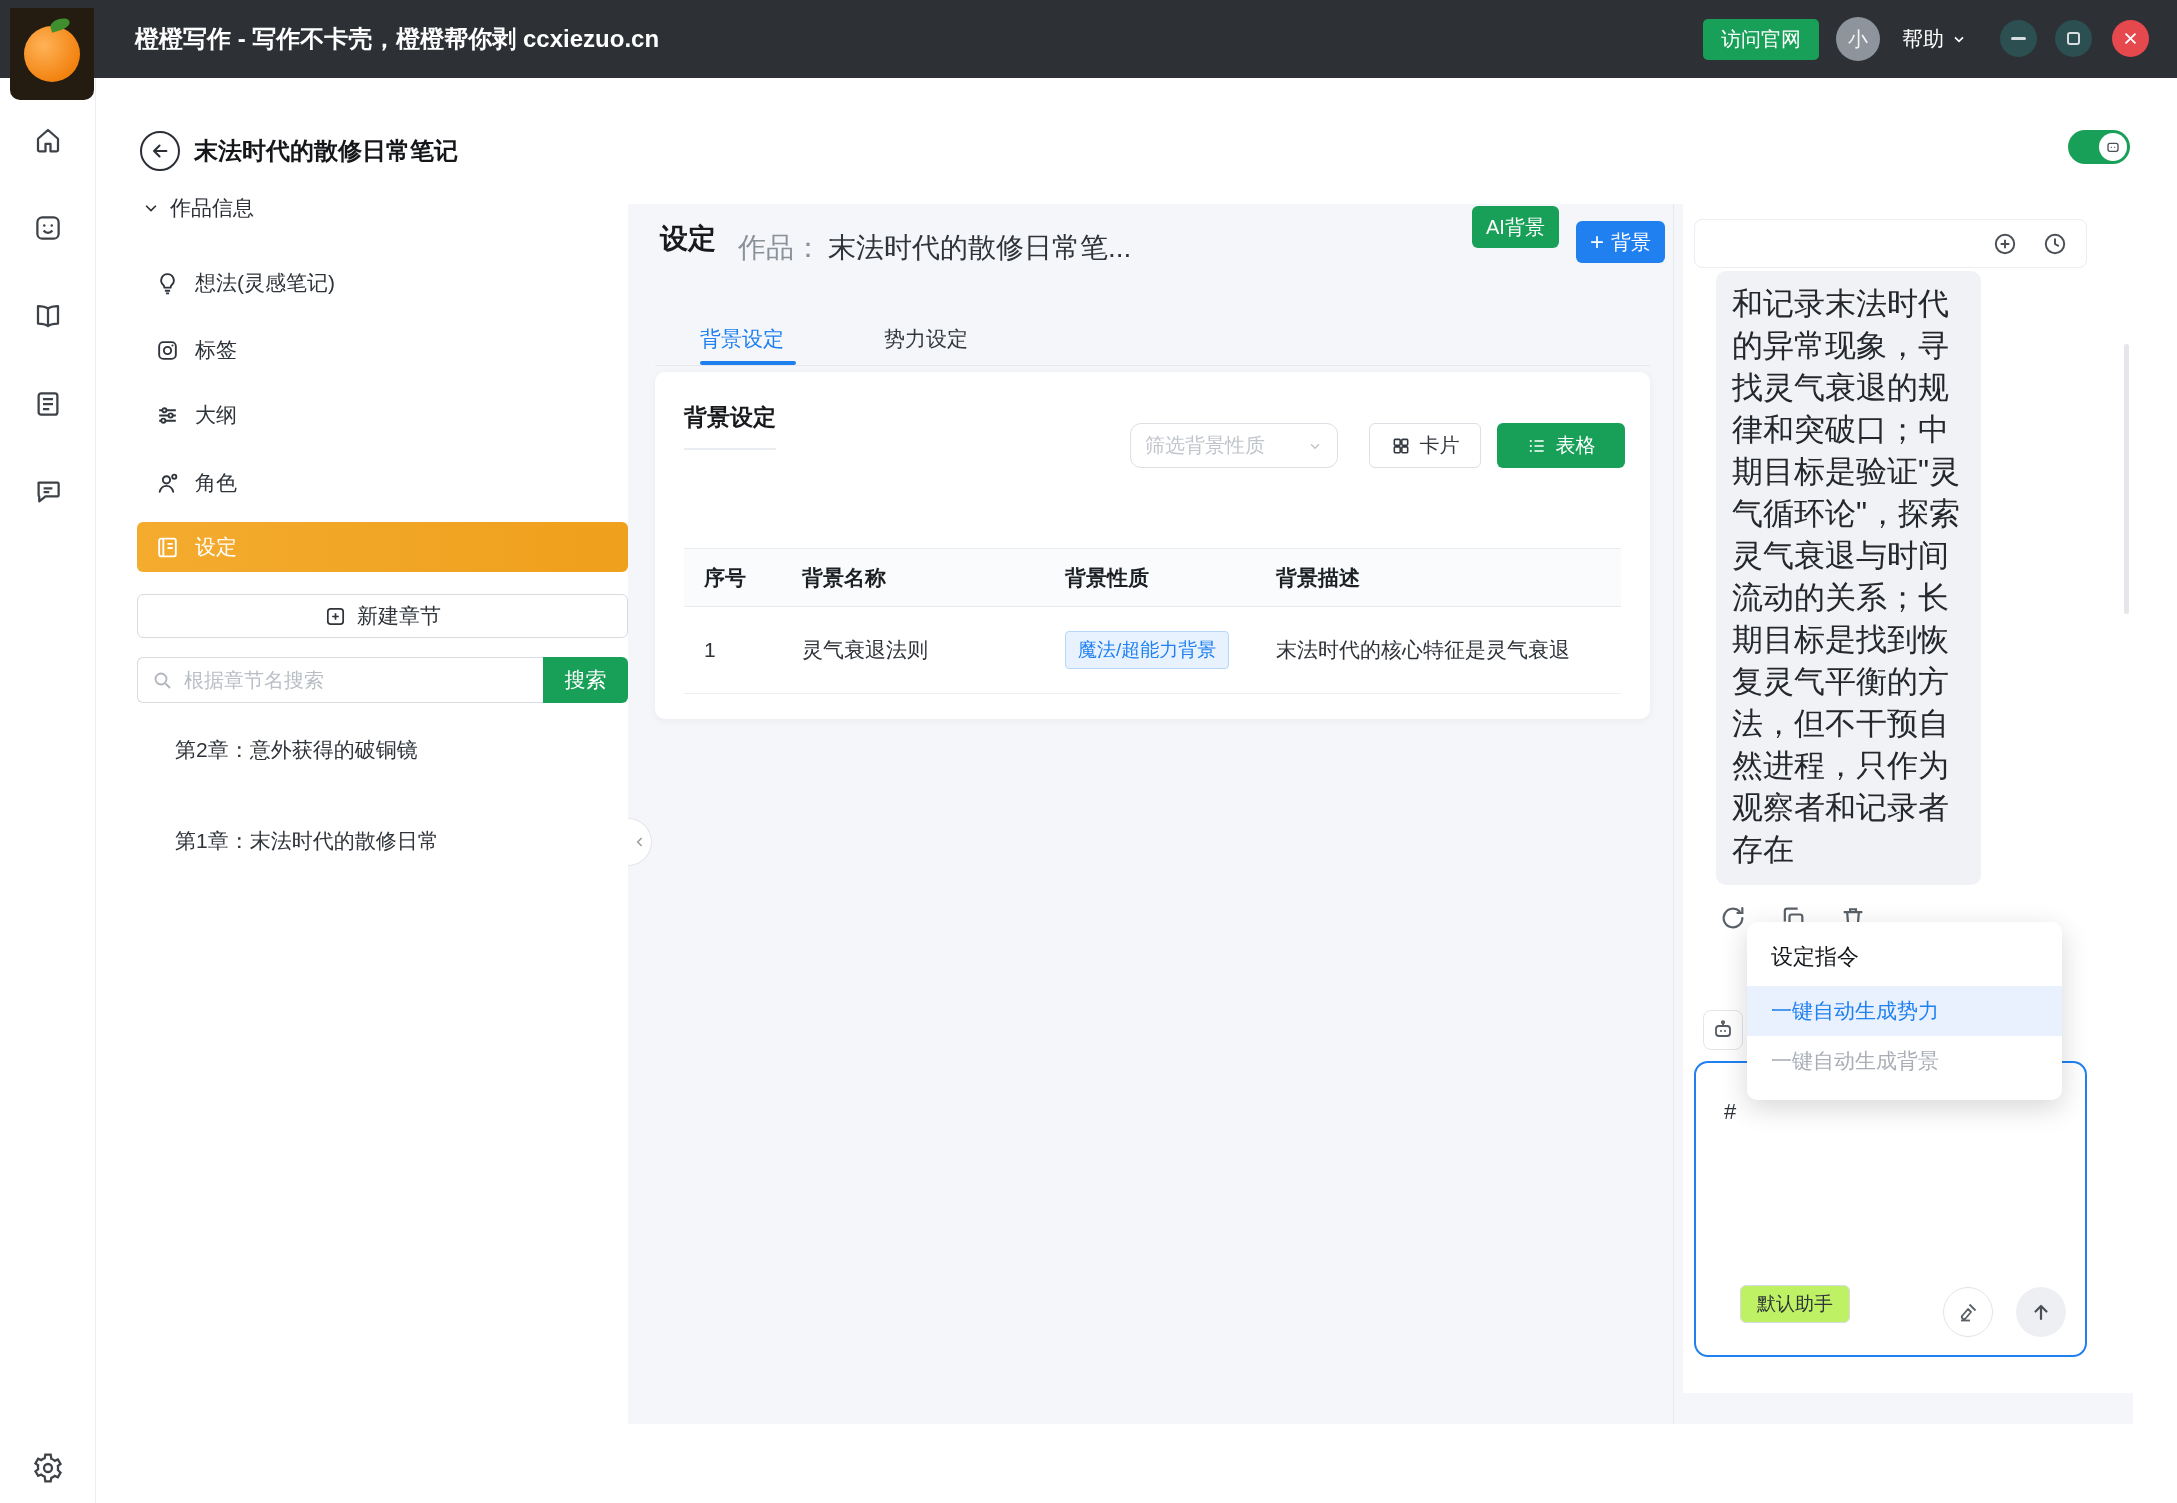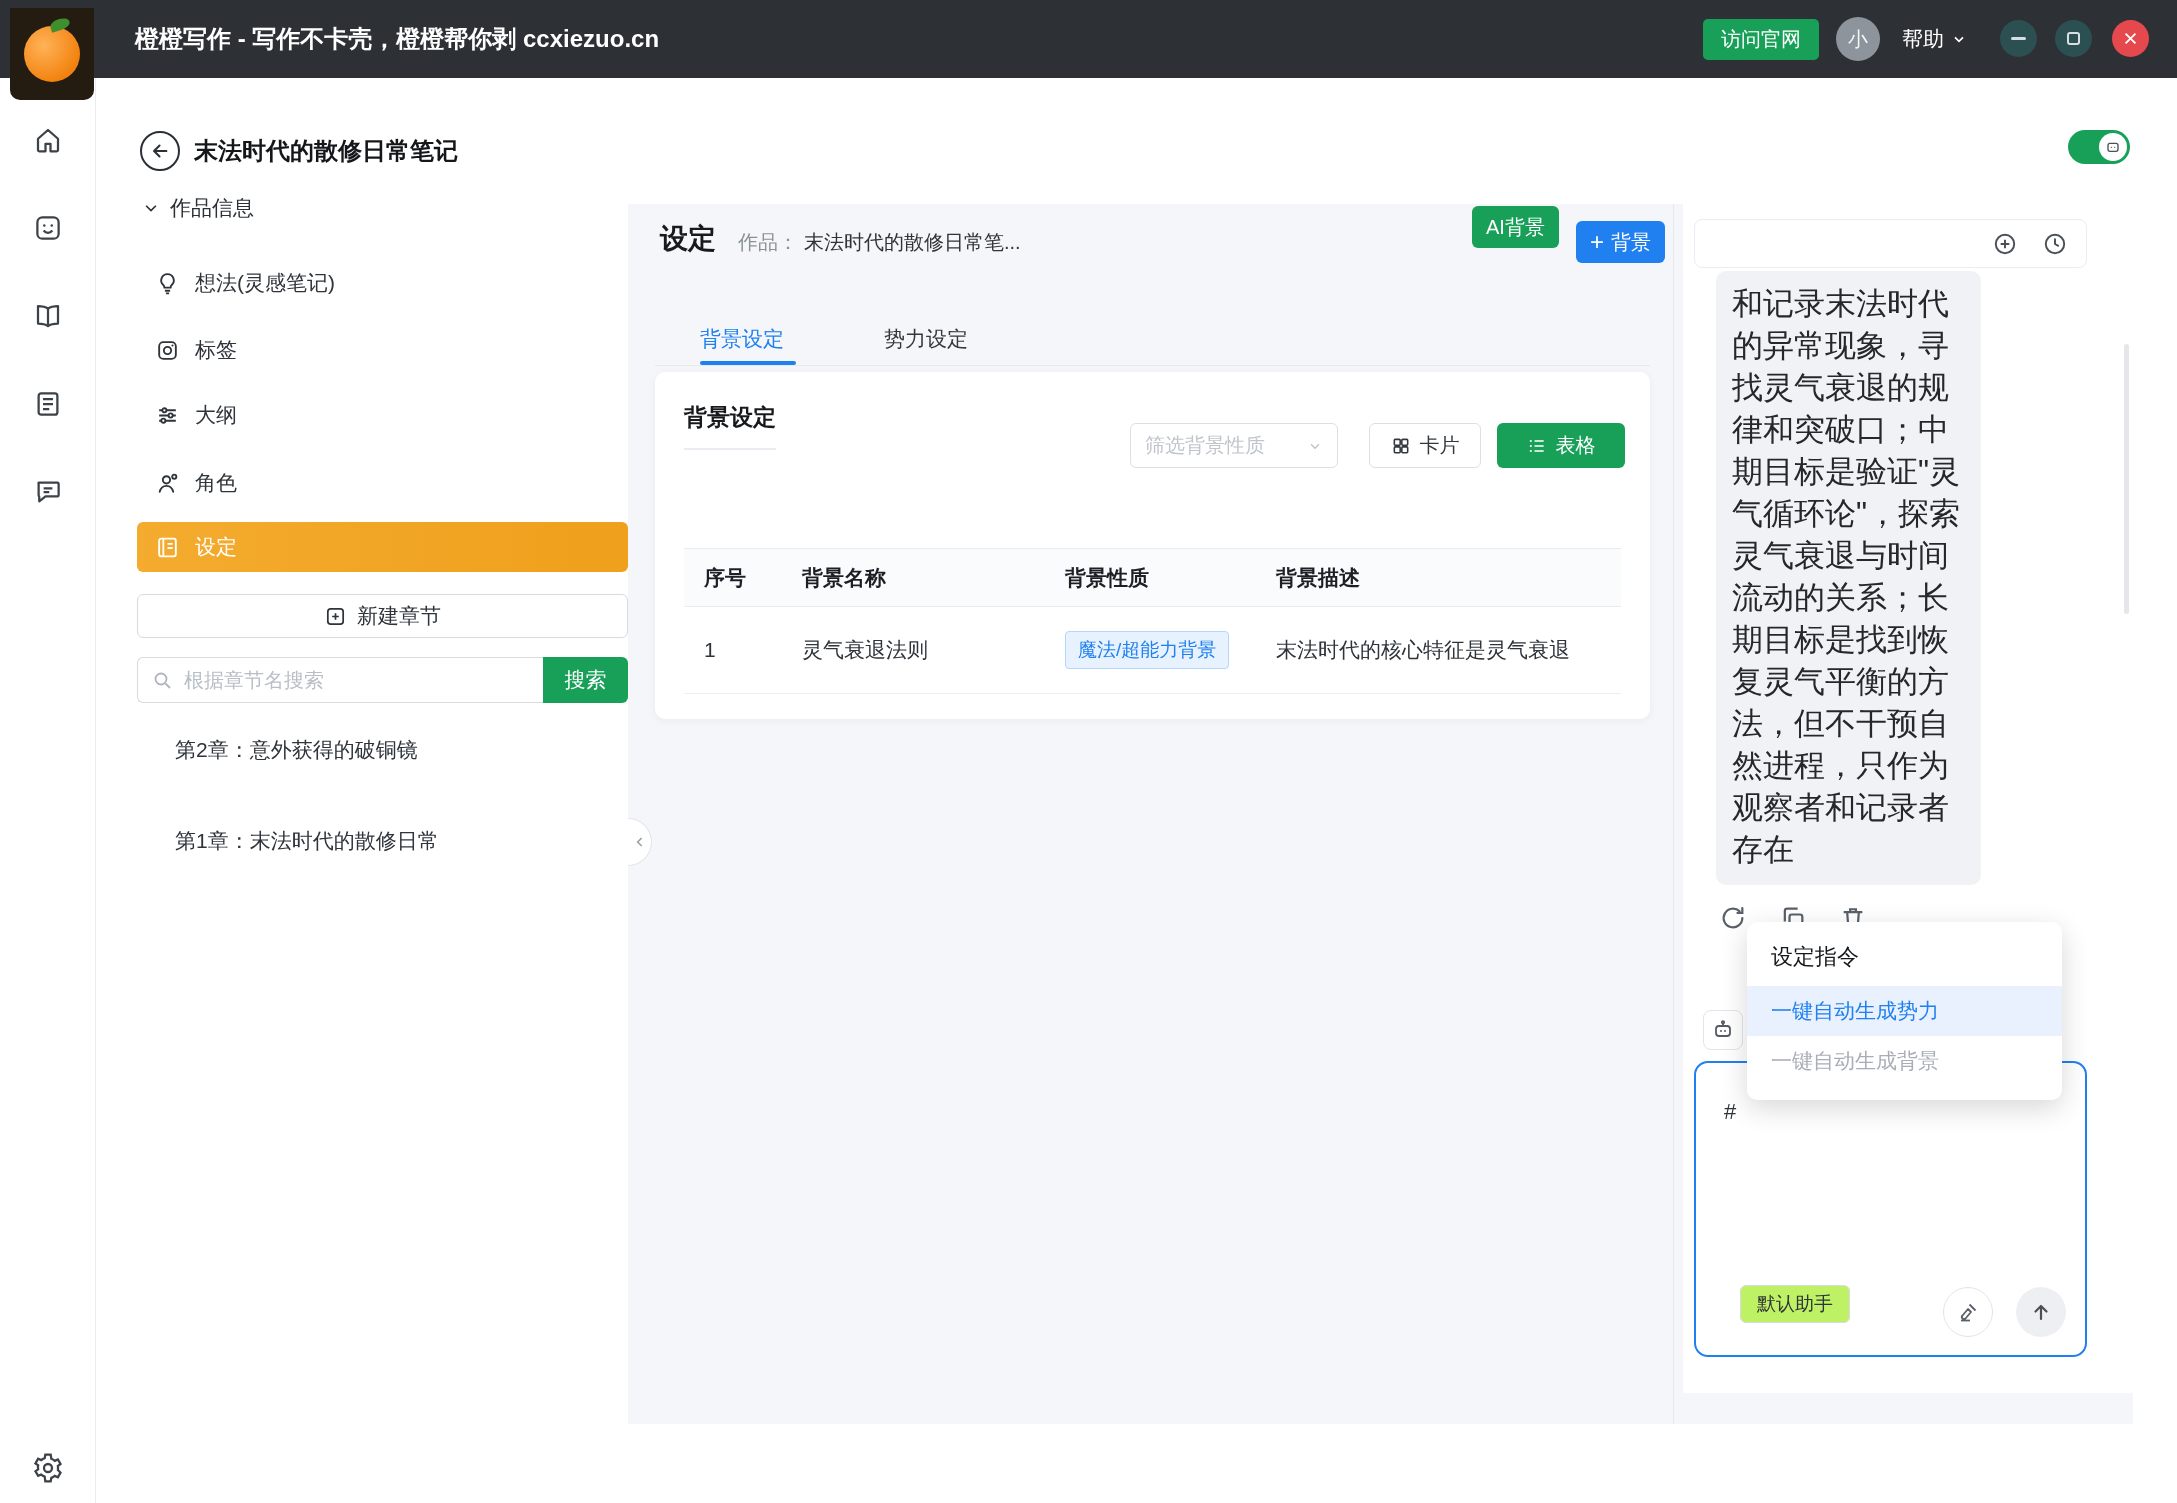--- a/index.html
+++ b/index.html
@@ -43,35 +43,35 @@
 .sp-search input::placeholder{color:#b9bec6}
 .sp-search-ic{position:absolute;left:13px;top:11px;color:#b0b5bc}
 .sp-search-btn{width:85px;height:46px;background:#18a058;color:#fff;font-size:21px;border:none;border-radius:0 6px 6px 0;cursor:pointer}
 .sp-chap{position:absolute;left:41px;width:480px;height:40px;display:flex;align-items:center;padding-left:38px;font-size:21px;color:#2f343a;cursor:pointer}
 .sp-chap.c0{top:652px}.sp-chap.c1{top:743px}
 .collapse{position:absolute;left:628px;top:818px;width:24px;height:48px;background:#fff;border:1px solid #e3e5e9;border-left:none;border-radius:0 24px 24px 0;display:flex;align-items:center;justify-content:center;color:#9aa0a6;z-index:25;cursor:pointer}
 
 
 .ct{position:absolute;left:628px;top:204px;width:1505px;height:1220px;background:#f4f6f9}
 .ct-title{position:absolute;left:32px;top:16px;font-size:28px;font-weight:bold;color:#17191c}
-.ct-work{position:absolute;left:110px;top:25px;display:flex;gap:6px;font-size:20px}
+.ct-work{position:absolute;left:110px;top:25px;display:flex;gap:6px;font-size:28px}
 .ct-work .lab{color:#8a9199}.ct-work .val{color:#2f343a}
 .ct-aibtn{position:absolute;left:844px;top:2px;height:42px;padding:0 14px;background:#18a058;color:#fff;border:none;border-radius:6px;font-size:20px;display:inline-flex;align-items:center;cursor:pointer}
 .ct-addbtn{position:absolute;left:948px;top:17px;height:42px;padding:0 14px;background:#2080f0;color:#fff;border:none;border-radius:6px;font-size:20px;display:inline-flex;align-items:center;gap:7px;cursor:pointer}
 .ct-addbtn .plus{font-size:24px;line-height:1}
 .ct-tab{position:absolute;top:114px;height:42px;display:flex;align-items:center;font-size:21px;cursor:pointer}
 .ct-tab.t0{left:72px;color:#2080f0;font-weight:500}
 .ct-tab.t1{left:256px;color:#33383e}
 .ct-tab-bar{position:absolute;left:72px;top:157px;width:96px;height:4px;background:#2080f0;border-radius:2px}
 .ct-tab-line{position:absolute;left:27px;top:161px;width:995px;height:1px;background:#e7e9ed}
 
 
 .card{position:absolute;left:27px;top:168px;width:995px;height:347px;background:#fff;border-radius:10px;box-shadow:0 2px 8px rgba(31,35,41,.05)}
 .cd-title{position:absolute;left:29px;top:30px;font-size:23px;font-weight:bold;color:#17191c;padding-bottom:15px;border-bottom:2px solid #e9ecf0}
-.cd-filter{position:absolute;left:475px;top:51px;width:208px;height:45px;border:1px solid #dcdfe4;border-radius:6px;background:#fff;display:flex;align-items:center;justify-content:space-between;padding:0 14px;font-size:20px;color:#c0c5cc;cursor:pointer}
+.cd-filter{position:absolute;left:475px;top:51px;width:208px;height:45px;border:1px solid #dcdfe4;border-radius:11px;background:#fff;display:flex;align-items:center;justify-content:space-between;padding:0 14px;font-size:20px;color:#c0c5cc;cursor:pointer}
 .cd-viewcard{position:absolute;left:714px;top:51px;width:112px;height:45px;border:1px solid #dcdfe4;border-radius:6px;background:#fff;display:flex;align-items:center;justify-content:center;gap:9px;font-size:20px;color:#33383e;cursor:pointer}
 .cd-viewtable{position:absolute;left:842px;top:51px;width:128px;height:45px;border:none;border-radius:6px;background:#18a058;display:flex;align-items:center;justify-content:center;gap:9px;font-size:20px;color:#fff;cursor:pointer}
 .cd-table{position:absolute;left:29px;top:176px;width:937px}
 .cd-thead{display:flex;height:59px;align-items:center;background:#fafbfc;border-top:1px solid #e9ebef;border-bottom:1px solid #e9ebef}
 .cd-thead .cell{font-weight:bold;color:#1c1f23;font-size:21px}
 .cd-row{display:flex;height:87px;align-items:center;border-bottom:1px solid #eceef1}
 .cell{padding-left:20px;overflow:hidden;white-space:nowrap}
 .cell.c0{width:98px}.cell.c1{width:263px}.cell.c2{width:211px}.cell.c3{flex:1}
 .cd-row .cell{font-size:21px;color:#2f343a}
 .cd-tag{display:inline-block;background:#e7f2fe;border:1px solid #b5d7fa;color:#2080f0;border-radius:4px;padding:5px 12px;font-size:19px;white-space:nowrap}

